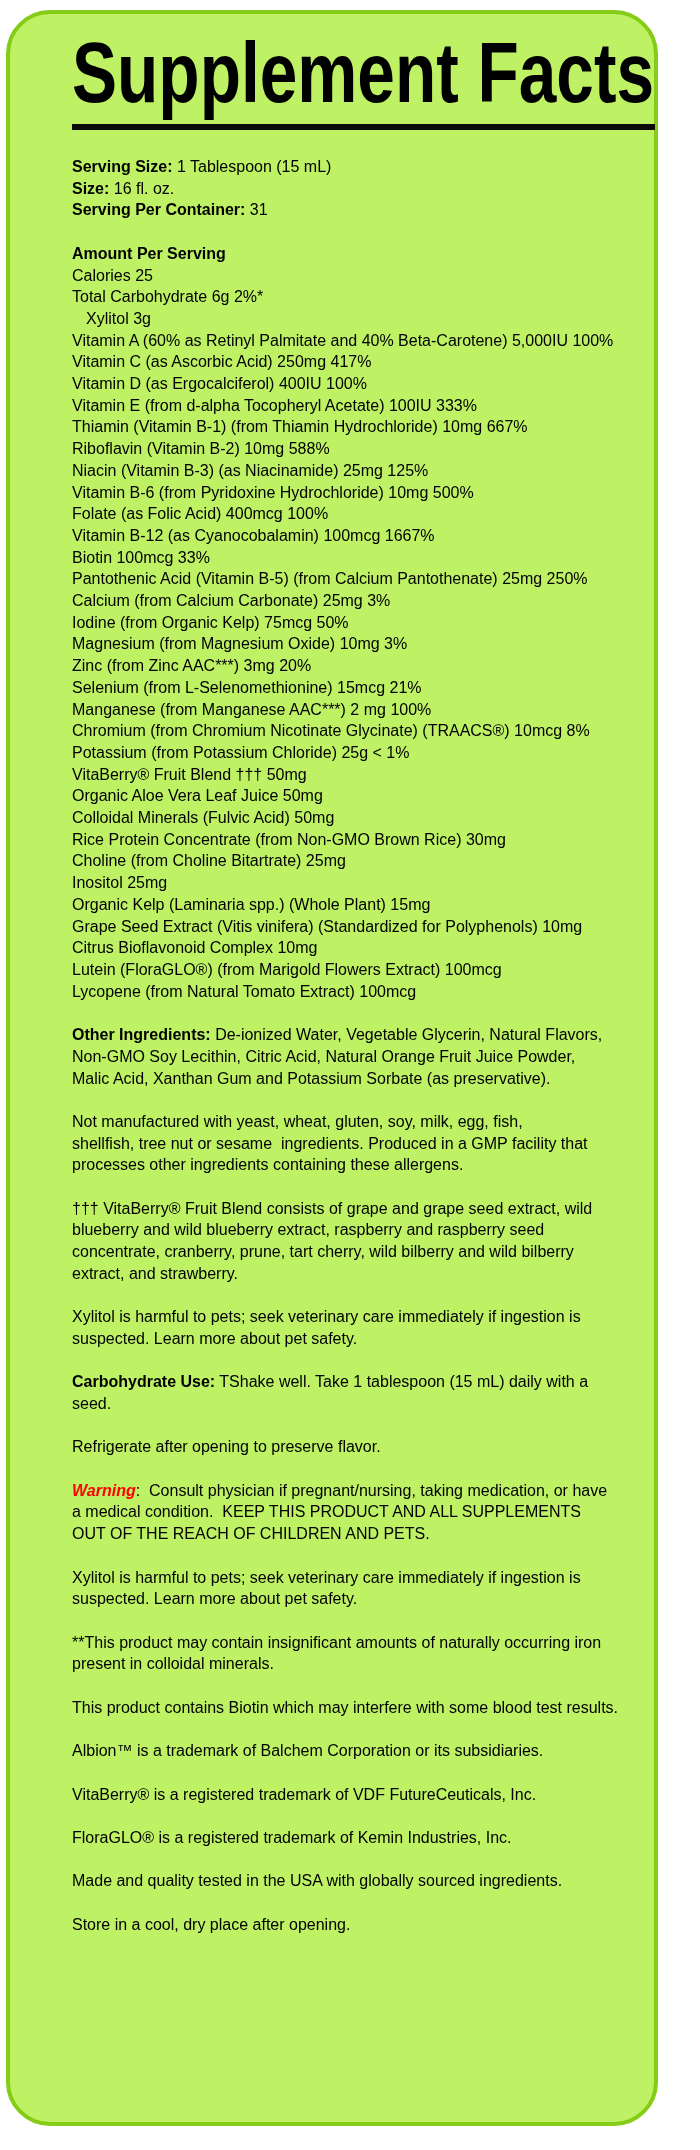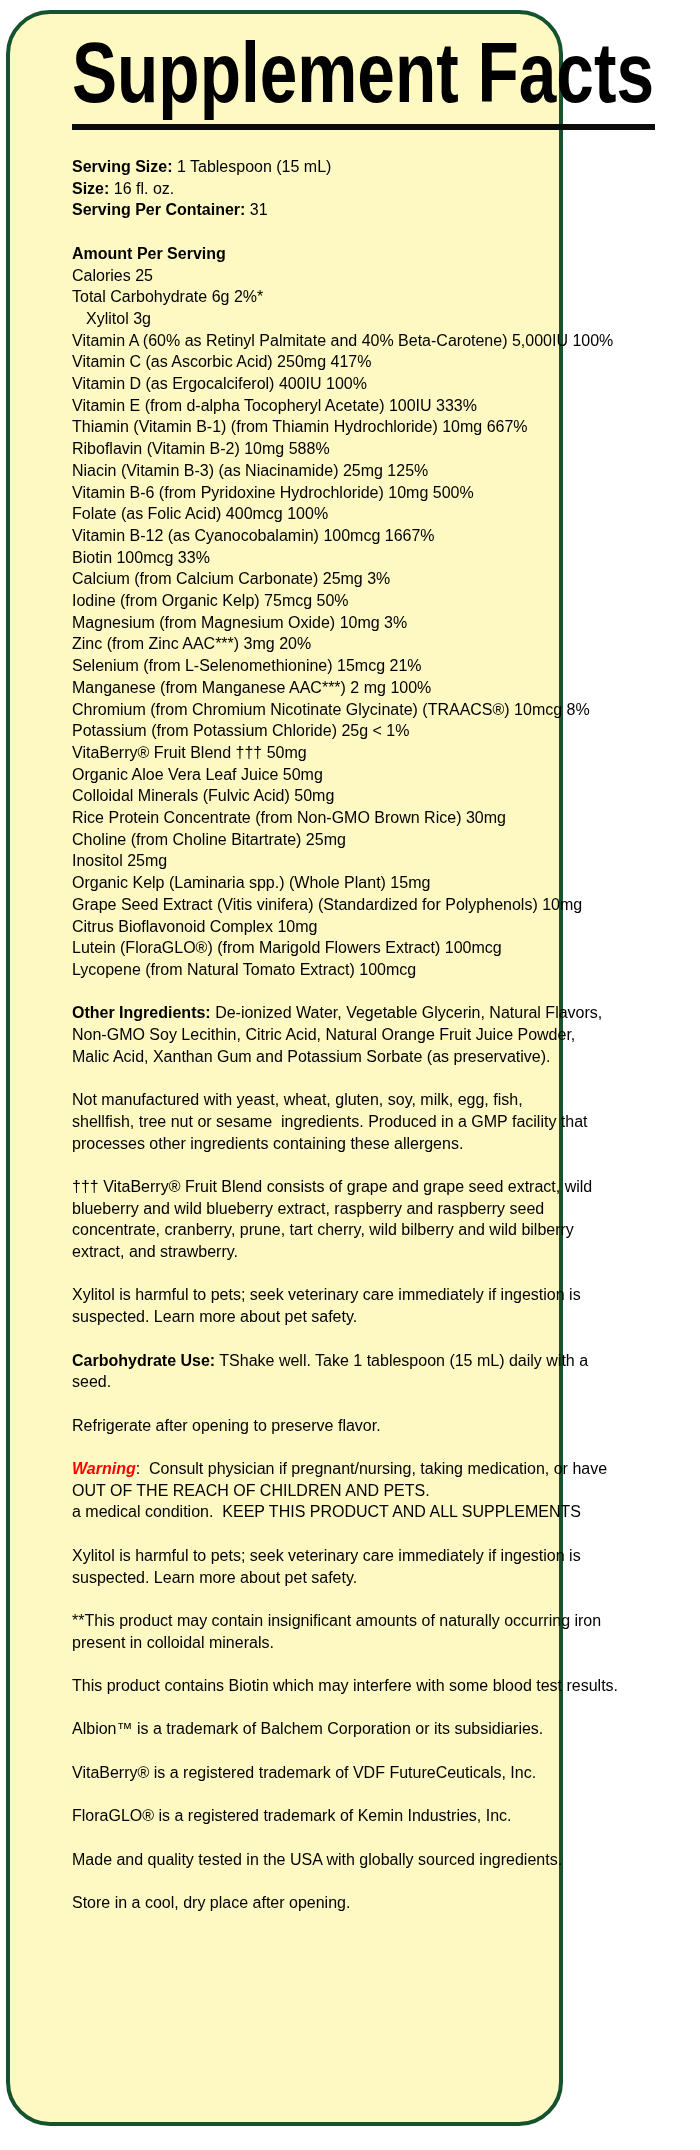--- a/index.html
+++ b/index.html
@@ -11,26 +11,26 @@
     width: 700px;
     height: 2150px;
     position: relative;
     font-family: "Liberation Sans", sans-serif;
     color: #000;
   }
   .label-border {
     position: absolute;
     left: 6px;
     top: 10px;
-    width: 557px;
+    width: 652px;
     height: 2116px;
-    border: 4px solid #14532d;
+    border: 4px solid #84cc16;
     border-radius: 44px;
     box-sizing: border-box;
-    background: #fef9c3;
+    background: #bef264;
   }
   .content {
     position: absolute;
     left: 62px;
     top: 16px;
     width: 625px;
   }
   .title {
     margin: 0;
     font-size: 85px;
@@ -81,20 +81,21 @@
           <div class="line"><span>Vitamin C (as Ascorbic Acid) 250mg 417%</span></div>
           <div class="line"><span>Vitamin D (as Ergocalciferol) 400IU 100%</span></div>
           <div class="line"><span>Vitamin E (from d-alpha Tocopheryl Acetate) 100IU 333%</span></div>
           <div class="line"><span>Thiamin (Vitamin B-1) (from Thiamin Hydrochloride) 10mg 667%</span></div>
           <div class="line"><span>Riboflavin (Vitamin B-2) 10mg 588%</span></div>
           <div class="line"><span>Niacin (Vitamin B-3) (as Niacinamide) 25mg 125%</span></div>
           <div class="line"><span>Vitamin B-6 (from Pyridoxine Hydrochloride) 10mg 500%</span></div>
           <div class="line"><span>Folate (as Folic Acid) 400mcg 100%</span></div>
           <div class="line"><span>Vitamin B-12 (as Cyanocobalamin) 100mcg 1667%</span></div>
           <div class="line"><span>Biotin 100mcg 33%</span></div>
+          <div class="line"><span>Pantothenic Acid (Vitamin B-5) (from Calcium Pantothenate) 25mg 250%</span></div>
           <div class="line"><span>Calcium (from Calcium Carbonate) 25mg 3%</span></div>
           <div class="line"><span>Iodine (from Organic Kelp) 75mcg 50%</span></div>
           <div class="line"><span>Magnesium (from Magnesium Oxide) 10mg 3%</span></div>
           <div class="line"><span>Zinc (from Zinc AAC***) 3mg 20%</span></div>
           <div class="line"><span>Selenium (from L-Selenomethionine) 15mcg 21%</span></div>
           <div class="line"><span>Manganese (from Manganese AAC***) 2 mg 100%</span></div>
           <div class="line"><span>Chromium (from Chromium Nicotinate Glycinate) (TRAACS®) 10mcg 8%</span></div>
           <div class="line"><span>Potassium (from Potassium Chloride) 25g &lt; 1%</span></div>
           <div class="line"><span>VitaBerry® Fruit Blend ††† 50mg</span></div>
           <div class="line"><span>Organic Aloe Vera Leaf Juice 50mg</span></div>
@@ -130,22 +131,22 @@
         </div>
         <div class="block">
           <div class="line"><span class="b">Carbohydrate Use:</span><span> TShake well. Take 1 tablespoon (15 mL) daily with a</span></div>
           <div class="line"><span>seed.</span></div>
         </div>
         <div class="block">
           <div class="line"><span>Refrigerate after opening to preserve flavor.</span></div>
         </div>
         <div class="block">
           <div class="line"><span class="b r">Warning</span><span>:  Consult physician if pregnant/nursing, taking medication, or have</span></div>
+          <div class="line"><span>a medical condition.  KEEP THIS PRODUCT AND ALL SUPPLEMENTS</span></div>
           <div class="line"><span>OUT OF THE REACH OF CHILDREN AND PETS.</span></div>
-          <div class="line"><span>a medical condition.  KEEP THIS PRODUCT AND ALL SUPPLEMENTS</span></div>
         </div>
         <div class="block">
           <div class="line"><span>Xylitol is harmful to pets; seek veterinary care immediately if ingestion is</span></div>
           <div class="line"><span>suspected. Learn more about pet safety.</span></div>
         </div>
         <div class="block">
           <div class="line"><span>**This product may contain insignificant amounts of naturally occurring iron</span></div>
           <div class="line"><span>present in colloidal minerals.</span></div>
         </div>
         <div class="block">

